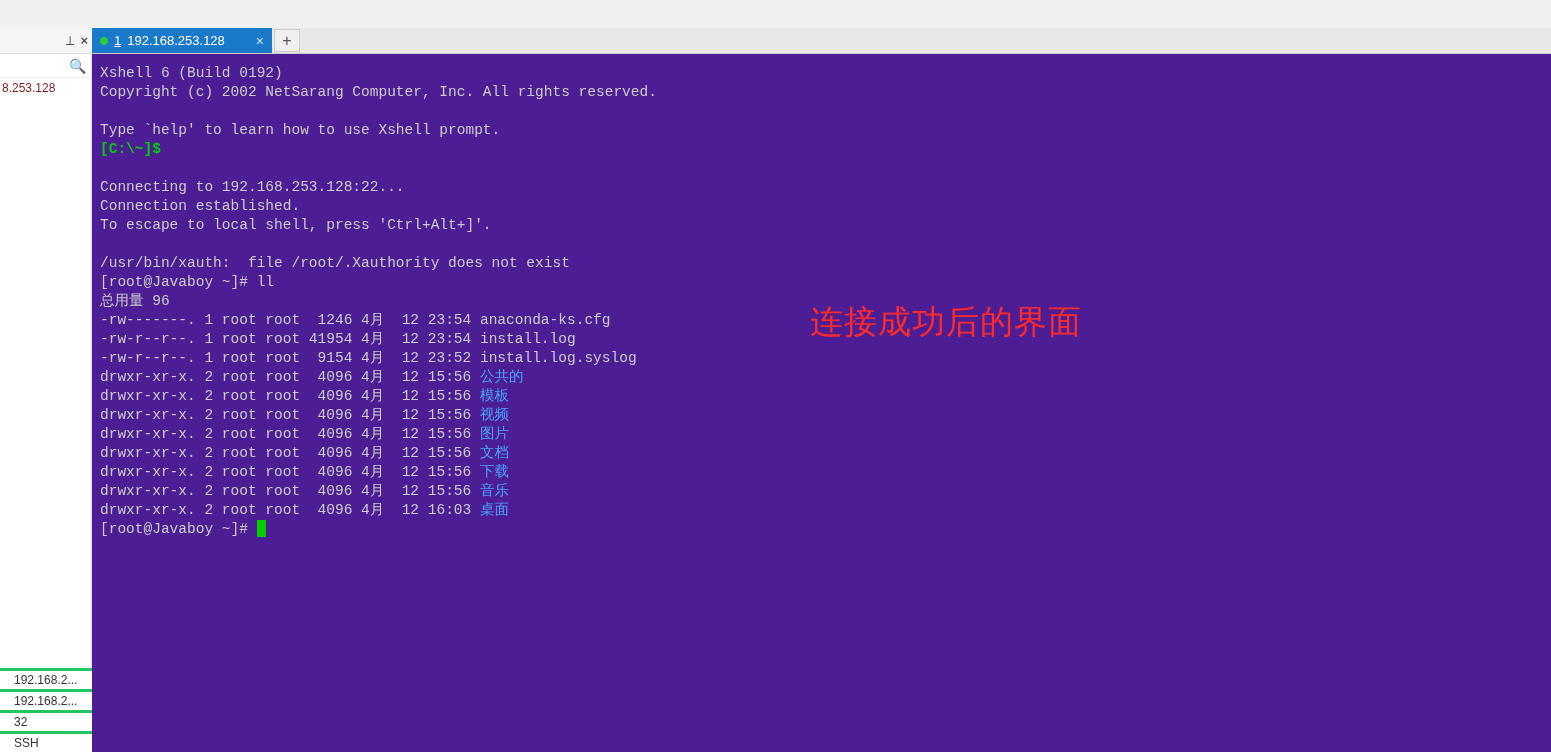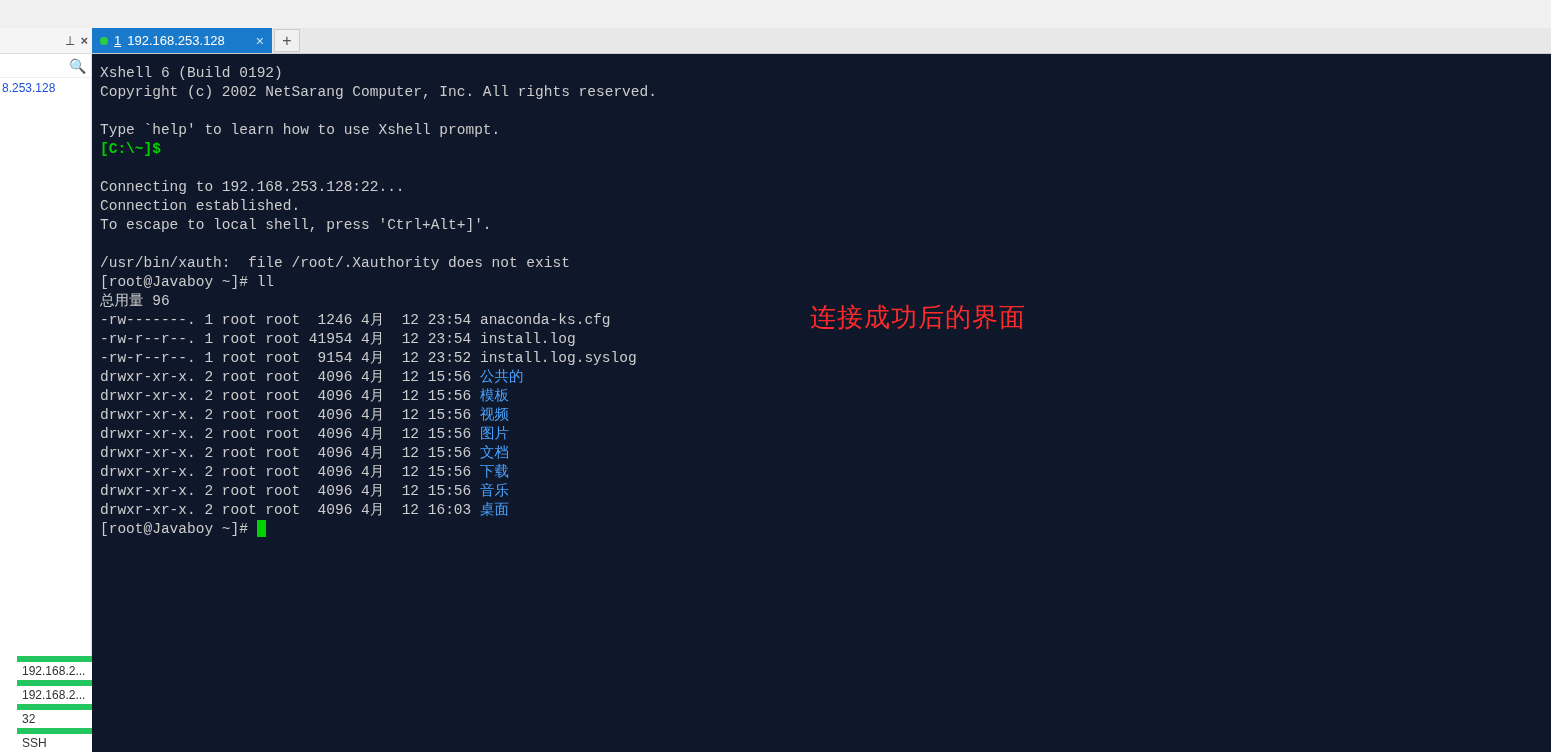--- a/index.html
+++ b/index.html
@@ -66,41 +66,40 @@
       align-items: center;
       justify-content: flex-end;
       padding-right: 4px;
     }
     .magnify-icon {
       color: #aaa;
       font-size: 14px;
     }
     .tree-item {
       padding: 3px 2px;
-      color: #1d4ed8;
+      color: #7f1d1d;
       font-size: 12px;
       white-space: nowrap;
       overflow: hidden;
       cursor: pointer;
     }
     .sidebar-bottom {
       position: absolute;
       bottom: 0;
       left: 0;
       width: 92px;
       background: #fff;
     }
     .sb-row {
-      padding: 2px 5px;
-      border-top: 6px solid #22c55e;
+      padding: 2px 14px;
+      border-top: 3px solid #22c55e;
       color: #333;
       font-size: 12px;
       white-space: nowrap;
       overflow: hidden;
-      margin-left: 17px;
     }
     .tab-bar {
       position: absolute;
       top: 28px;
       left: 92px;
       right: 0;
       height: 26px;
       background: #e8e8e8;
       display: flex;
       align-items: stretch;
@@ -145,21 +144,21 @@
       margin-left: 2px;
       margin-top: 1px;
       margin-bottom: 1px;
     }
     .terminal {
       position: absolute;
       top: 54px;
       left: 92px;
       right: 0;
       bottom: 0;
-      background: #0f172a;
+      background: #4c1d95;
       color: #ccc;
       font-family: Consolas, "Courier New", monospace;
       font-size: 14.5px;
       line-height: 19px;
       padding: 10px 8px;
       white-space: pre;
       overflow: hidden;
     }
     .term-line {
       display: block;
@@ -168,21 +167,21 @@
       color: #00d000;
       font-weight: bold;
     }
     .blue {
       color: #4aa3ff;
       margin-top: 12px;
     }
     .annotation {
       position: absolute;
       color: #ff2a2a;
-      font-size: 26px;
+      font-size: 33px;
       font-family: "Microsoft YaHei", SimHei, sans-serif;
       font-weight: 500;
       letter-spacing: 1px;
     }
     .cursor-block {
       display: inline-block;
       width: 9px;
       height: 17px;
       background: #00d000;
       vertical-align: text-bottom;

